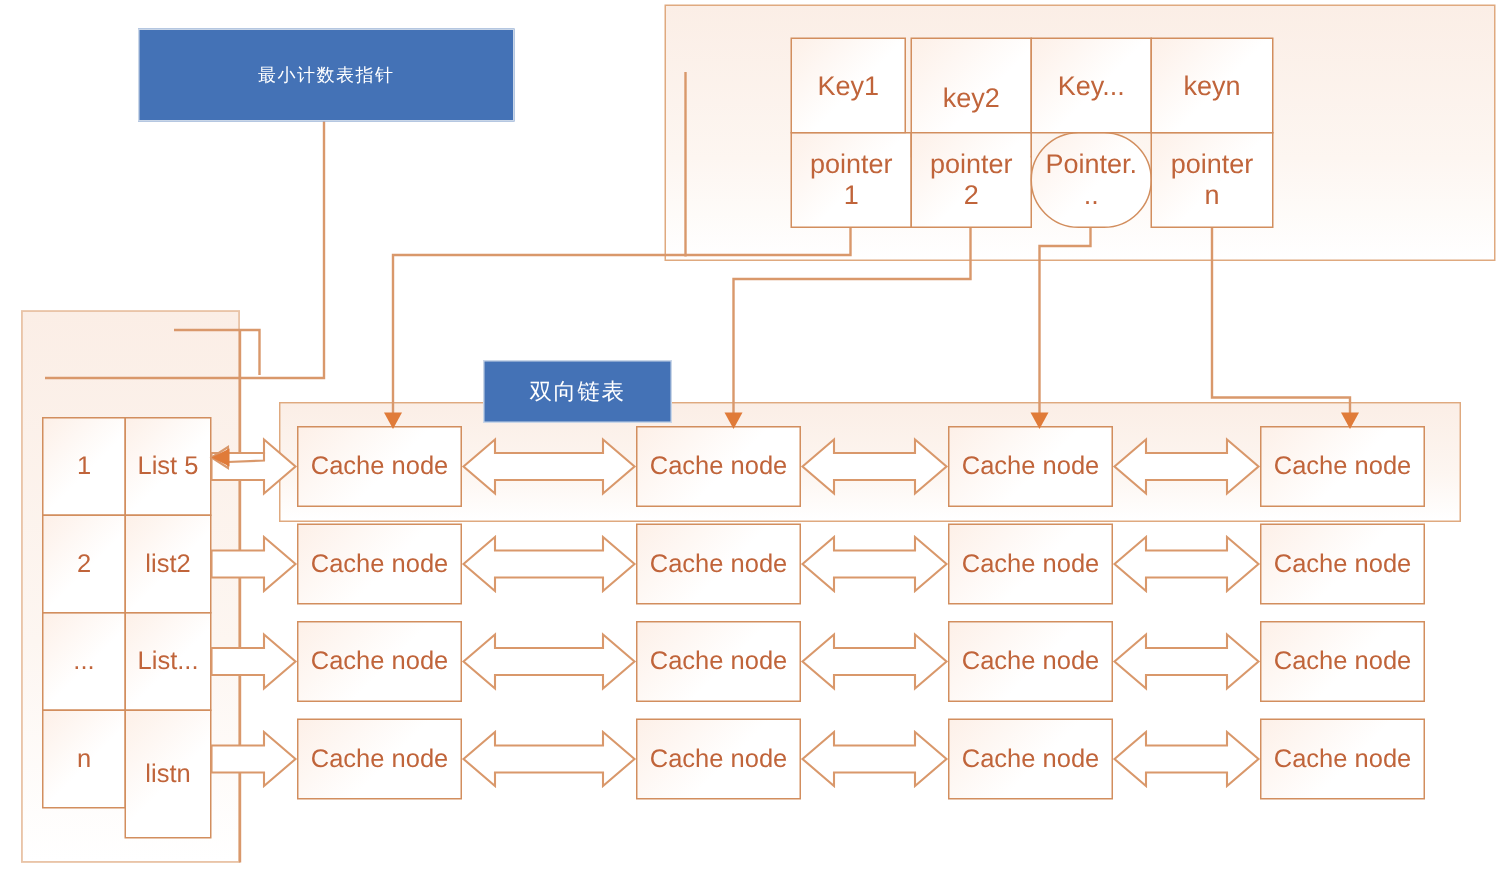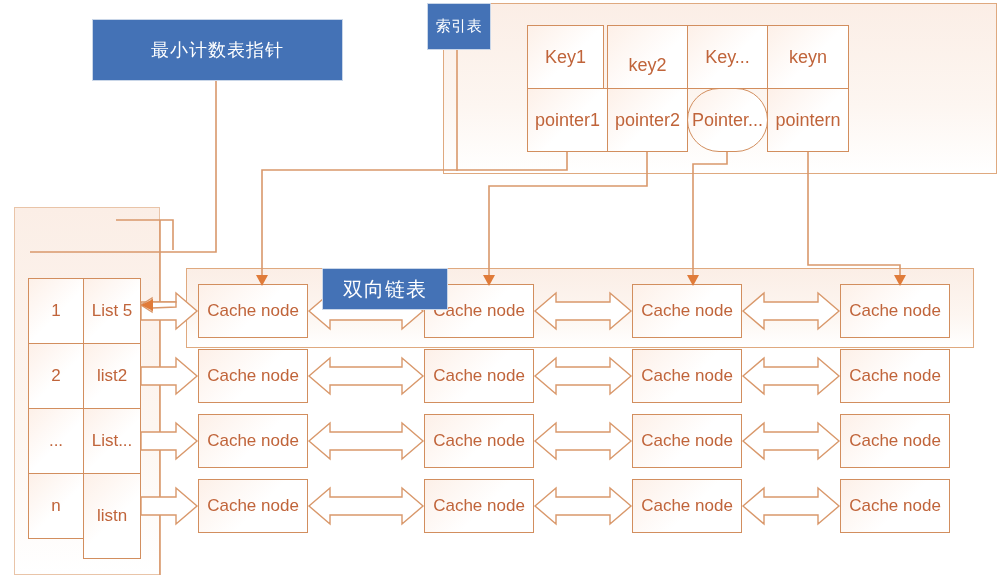--- a/index.html
+++ b/index.html
@@ -6,41 +6,41 @@
   body{font-family:"Liberation Sans","DejaVu Sans",sans-serif;}
   #stage{position:relative;width:998px;height:579px;background:#ffffff;overflow:hidden;}
 
   
   .bluebox{
     position:absolute;
     background:#4472b6;
     border:1px solid #c9d6e8;
     color:#ffffff;
     display:flex;align-items:center;justify-content:center;
-    font-size:18px;
+    font-size:12px;
     letter-spacing:1px;
     z-index:40;
     box-shadow:0 0 0 0 rgba(0,0,0,0);
   }
   .bluebox.small{font-size:15px;letter-spacing:0.5px;}
 
   
   .cell{
     position:absolute;
     border:1px solid #d28e5e;
     background:linear-gradient(135deg,#fdf0e8 0%,#ffffff 55%,#ffffff 100%);
     color:#c0643a;
     display:flex;align-items:center;justify-content:center;
     font-size:18px;
     text-align:center;
     line-height:1.15;
     box-sizing:border-box;
     z-index:20;
   }
-  .cell.two-line{flex-direction:row;}
+  .cell.two-line{flex-direction:column;}
 
   .container-box{
     position:absolute;
     border:1px solid #dfa97f;
     background:linear-gradient(180deg,#fbeee6 0%,#fdf6f1 60%,#ffffff 100%);
     box-sizing:border-box;
     z-index:5;
   }
   .container-plain{
     position:absolute;
@@ -84,23 +84,20 @@
       <path d="M727,152 L727,164 L693,164 L693,283"></path>
 
       <path d="M808,152 L808,265 L900,265 L900,283"></path>
 
       <path d="M116,220 L173,220 L173,250"></path>
 
       <path d="M160,220 L160,575"></path>
     </g>
   </svg>
 
-  <div class="bluebox small" style="left:427px;top:3px;width:62px;height:45px;">
-    <span>索引表</span>
-  </div>
 
   <div class="cell idx-cell" style="left:527px;top:25px;width:77px;height:64px;">
     <span>Key1</span>
   </div>
   <div class="cell idx-cell" style="left:607px;top:25px;width:81px;height:80px;">
     <span>key2</span>
   </div>
   <div class="cell idx-cell" style="left:687px;top:25px;width:81px;height:64px;">
     <span>Key...</span>
   </div>
@@ -122,21 +119,21 @@
   </div>
   <div class="cell idx-cell two-line" style="left:767px;top:88px;width:82px;height:64px;">
     <span>pointer</span>
     <span>n</span>
   </div>
 
   <div class="bluebox" style="left:92px;top:19px;width:249px;height:60px;">
     <span>最小计数表指针</span>
   </div>
 
-  <div class="bluebox" style="left:322px;top:268px;width:124px;height:40px;font-size:20px;">
+  <div class="bluebox" style="left:322px;top:240px;width:124px;height:40px;font-size:15px;">
     <span>双向链表</span>
   </div>
 
 
   <div class="cell freq-cell" style="left:28px;top:278px;width:56px;height:66px;">
     <span>1</span>
   </div>
   <div class="cell freq-cell" style="left:83px;top:278px;width:58px;height:66px;">
     <span>List 5</span>
   </div>

